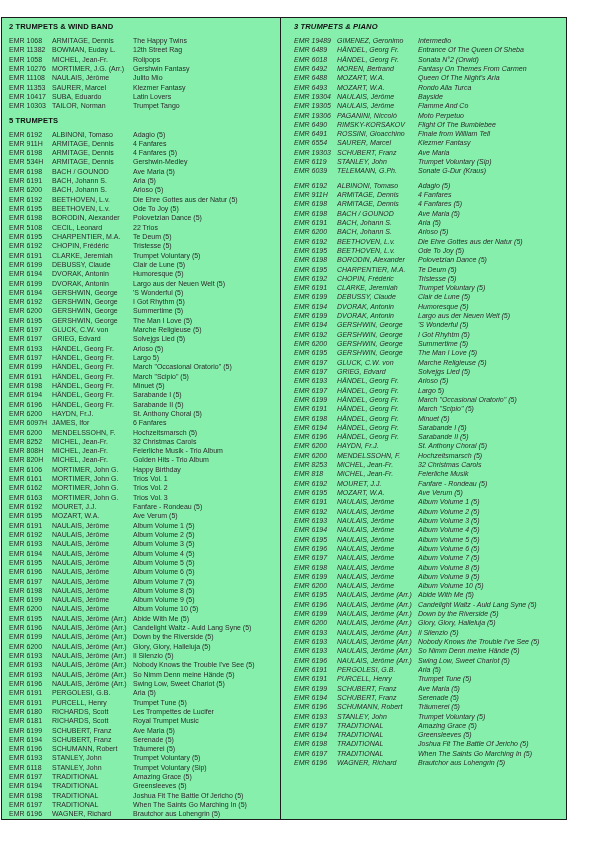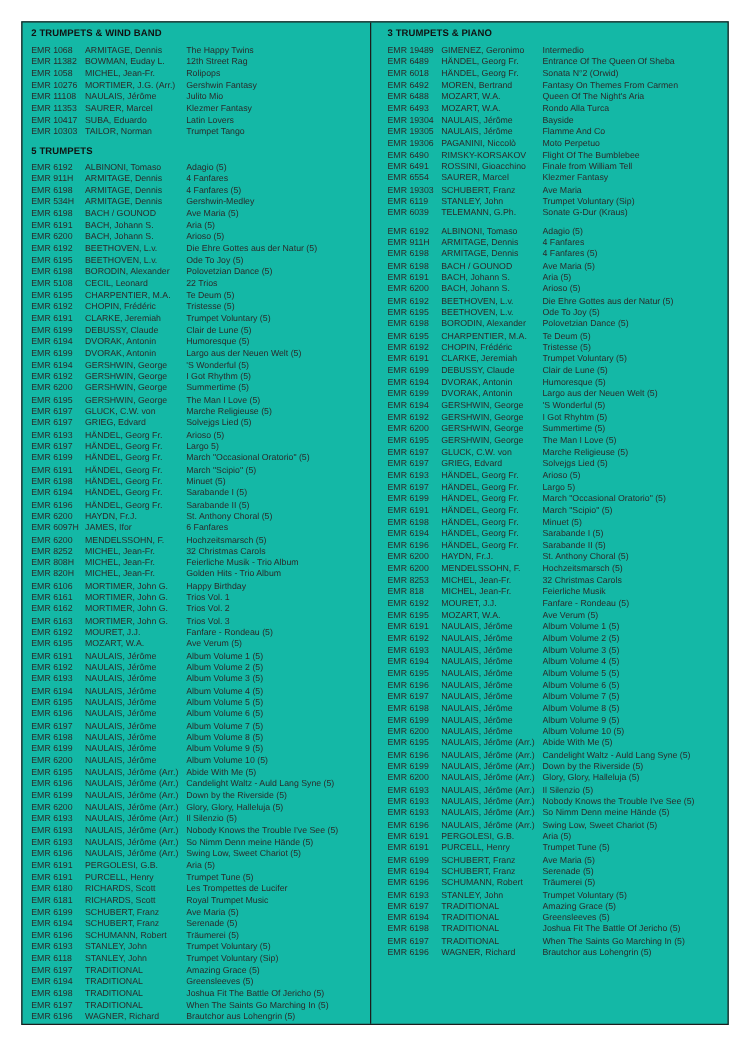--- a/index.html
+++ b/index.html
@@ -6,37 +6,38 @@
   body{
     width:600px;height:849px;
     background:#ffffff;
     font-family:"Liberation Sans", sans-serif;
     color:#2b2b2b;
     position:relative;
     overflow:hidden;
   }
   .sheet{
     position:absolute;
-    left:17px;top:17px;
+    left:1px;top:17px;
     width:564px;height:801px;
     border:1px solid #1c1c1c;
     display:flex;
-    background:#14b8a6;
+    background:#86efac;
   }
   .col{
     box-sizing:border-box;
     padding:4px 3px 0 7px;
   }
   .col-left{
     width:279px;
     border-right:1px solid #1c1c1c;
   }
   .col-right{
     flex:1;
     padding-left:13px;
+    font-style:italic;
   }
   .section + .section{margin-top:5px;}
   .sec-title{
     font-size:7.6px;
     font-weight:bold;
     line-height:10px;
     color:#111111;
     margin:0 0 4px 0;
     letter-spacing:.1px;
     white-space:nowrap;

